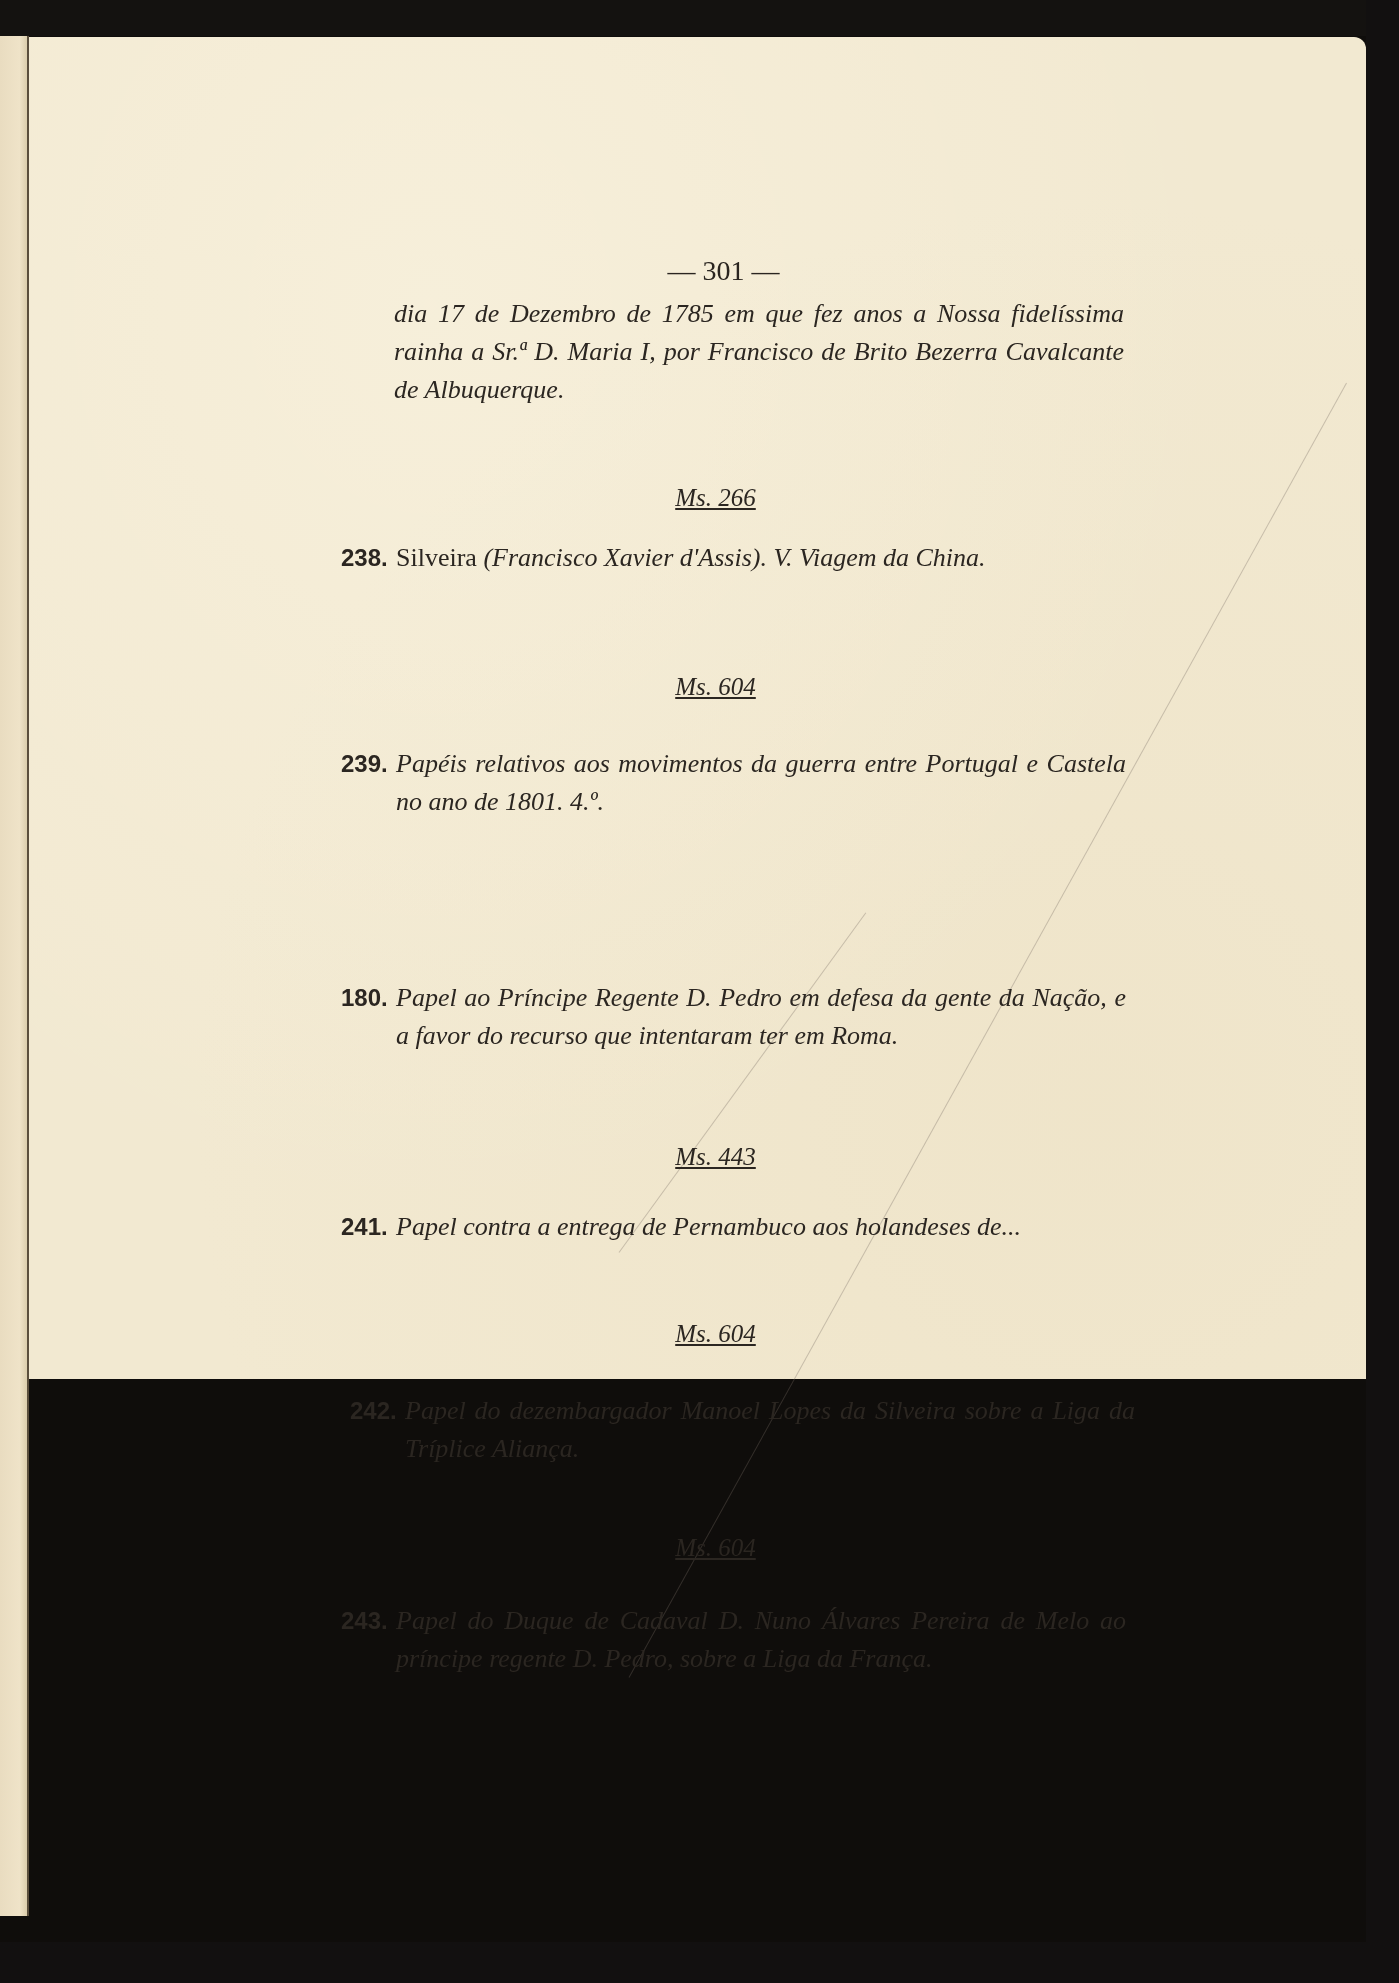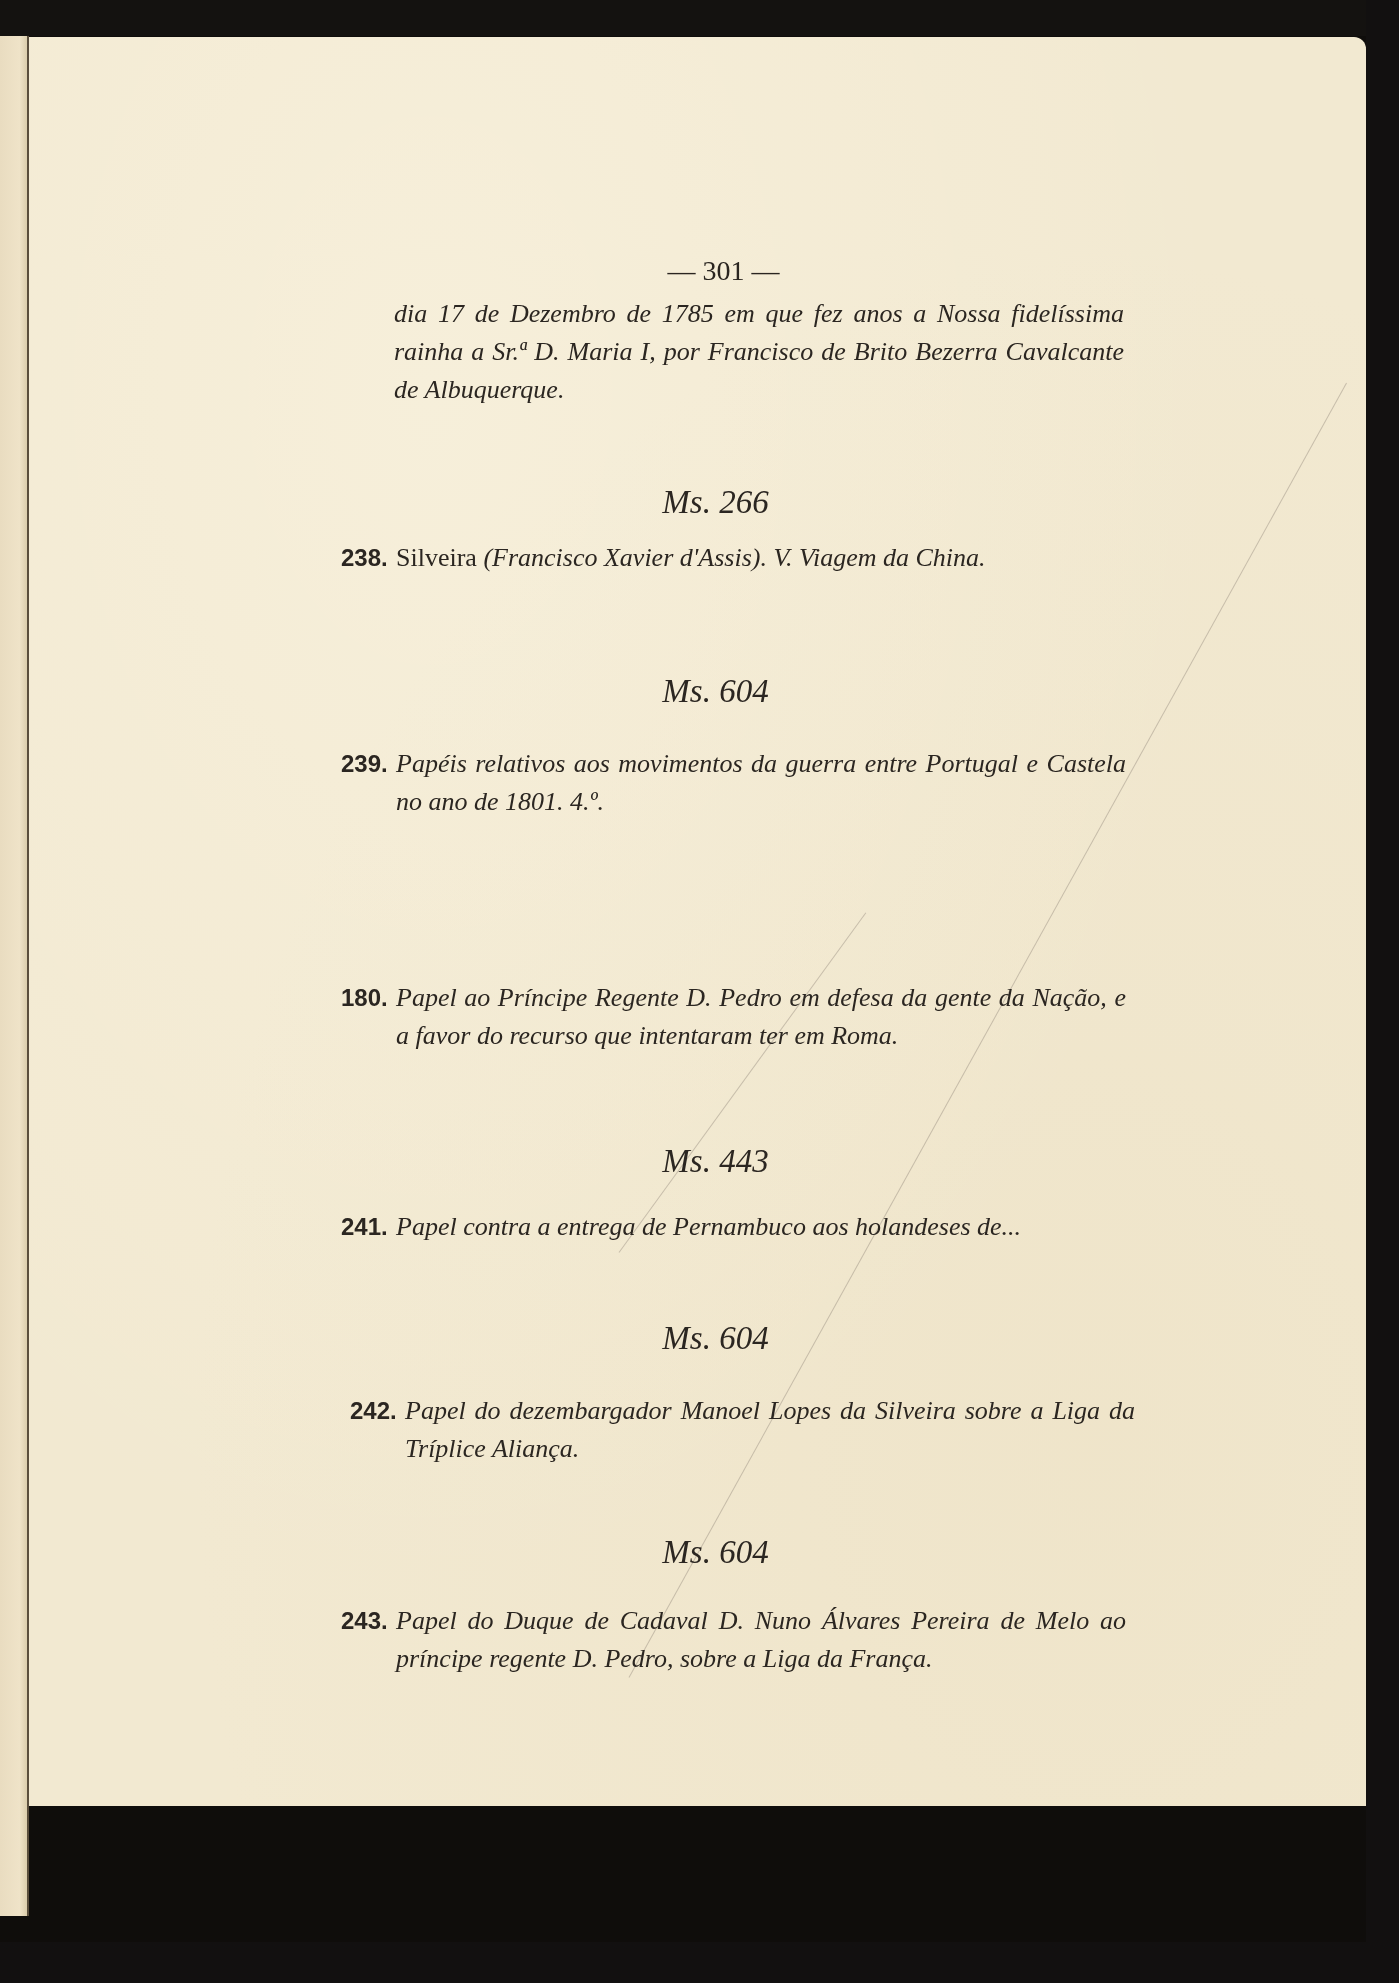--- a/index.html
+++ b/index.html
@@ -22,21 +22,21 @@
     position: absolute; left: 0; top: 36px; width: 28px; height: 1880px;
     background: linear-gradient(90deg, #e9dcc0 0%, #efe3c8 70%, #d8caa8 100%);
   }
   .spine-line {
     position: absolute; left: 27px; top: 36px; width: 2px; height: 1880px;
     background: #5a4e3c;
   }
   .page {
     position: absolute;
     left: 29px; top: 37px;
-    width: 1337px; height: 1769px;
+    width: 1337px; height: 1342px;
     background: #f2e9d1;
     background-image:
       radial-gradient(ellipse at 30% 20%, rgba(255,250,235,0.35), rgba(0,0,0,0) 60%),
       radial-gradient(ellipse at 80% 80%, rgba(230,215,180,0.25), rgba(0,0,0,0) 60%);
     border-top-right-radius: 12px;
   }
   .pencil-mark {
     position: absolute;
     height: 1px;
     background: rgba(120,110,100,0.35);
@@ -62,22 +62,23 @@
     line-height: 38px;
     font-style: italic;
     text-align: justify;
   }
   .ms {
     position: absolute;
     left: 0; right: 0;
     text-align: center;
     padding-left: 36px;
     font-style: italic;
-    font-size: 33px;
+    font-size: 25px;
     color: #2b2621;
+    text-decoration: underline;
   }
   .entry {
     position: absolute;
     left: 312px;
     width: 785px;
     color: #2b2621;
     font-size: 26px;
     line-height: 38px;
   }
   .entry .num {

